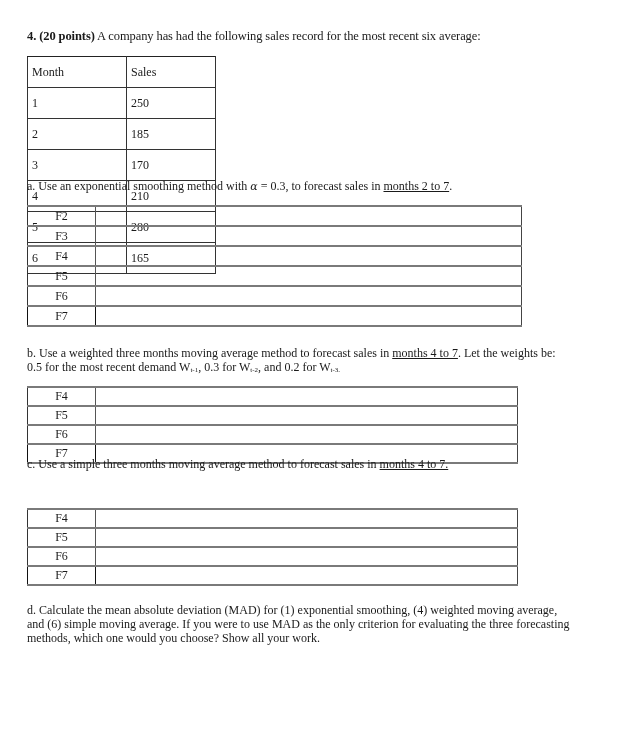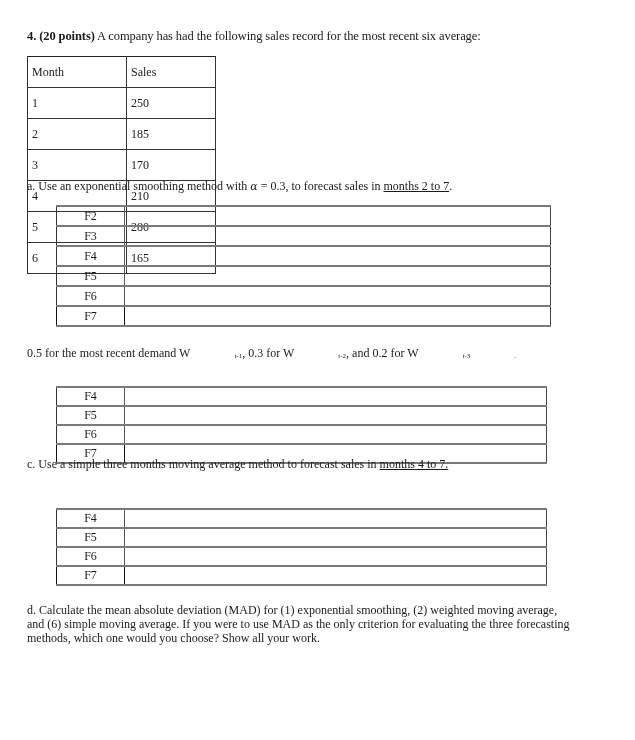--- a/index.html
+++ b/index.html
@@ -45,28 +45,27 @@
     table.sales tr:first-child td { border-top: 1.5px solid #222; }
 
     .para {
       left: 27px;
       font-size: 12px;
       line-height: 14px;
       white-space: nowrap;
     }
     .para u { text-decoration: underline; text-align: center; }
     .alpha { font-style: italic; font-family: "DejaVu Serif", serif; font-size: 11px; }
-    .sub { font-size: 7px; vertical-align: -1px; margin-left: 44px; }
+    .sub { font-size: 7px; vertical-align: -1px; }
 
     table.ftable {
       position: absolute;
       left: 27px;
       border-collapse: collapse;
       font-size: 12px;
-      margin-left: 29px;
     }
     table.ftable td {
       border: 1px solid #555;
       border-top: 2px solid #7a7a7a;
       border-bottom: 2px solid #7a7a7a;
       text-align: center;
     }
     table.ftable td.label { width: 65px; border-left: 1px solid #333; }
     table.ftable td.answer { border-right: 1.5px solid #444; }
     table.ftable tr:last-child td.label { border-left: 1.5px solid #111; border-right: 1.5px solid #111; }
@@ -139,20 +138,21 @@
     <td class="answer"></td>
   </tr>
   <tr style="height:20px;">
     <td class="label">F7</td>
     <td class="answer"></td>
   </tr>
 </tbody>
   </table>
 
 <div class="abs para" style="top:346px;">
+  <div><span>b. Use a weighted three months moving average method to forecast sales in </span><u>months 4 to 7</u><span>. Let the weights be:</span></div>
   <div><span>0.5 for the most recent demand W</span><span class="sub">t-1</span><span>, 0.3 for W</span><span class="sub">t-2</span><span>, and 0.2 for W</span><span class="sub">t-3</span><span class="sub">.</span></div>
 </div>
 
 <table class="ftable" style="top:386px; width:491px;">
   <tbody>
       <tr style="height:19px;">
     <td class="label">F4</td>
     <td class="answer"></td>
   </tr>
   <tr style="height:19px;">
@@ -189,16 +189,16 @@
     <td class="answer"></td>
   </tr>
   <tr style="height:19px;">
     <td class="label">F7</td>
     <td class="answer"></td>
   </tr>
 </tbody>
   </table>
 
 <div class="abs para" style="top:603px;">
-  <div>d. Calculate the mean absolute deviation (MAD) for (1) exponential smoothing, (2) weighted moving average,</div>
+  <div>d. Calculate the mean absolute deviation (MAD) for (1) exponential smoothing, (4) weighted moving average,</div>
   <div>and (6) simple moving average. If you were to use MAD as the only criterion for evaluating the three forecasting</div>
   <div>methods, which one would you choose? Show all your work.</div>
 </div>
 
 </body></html>

